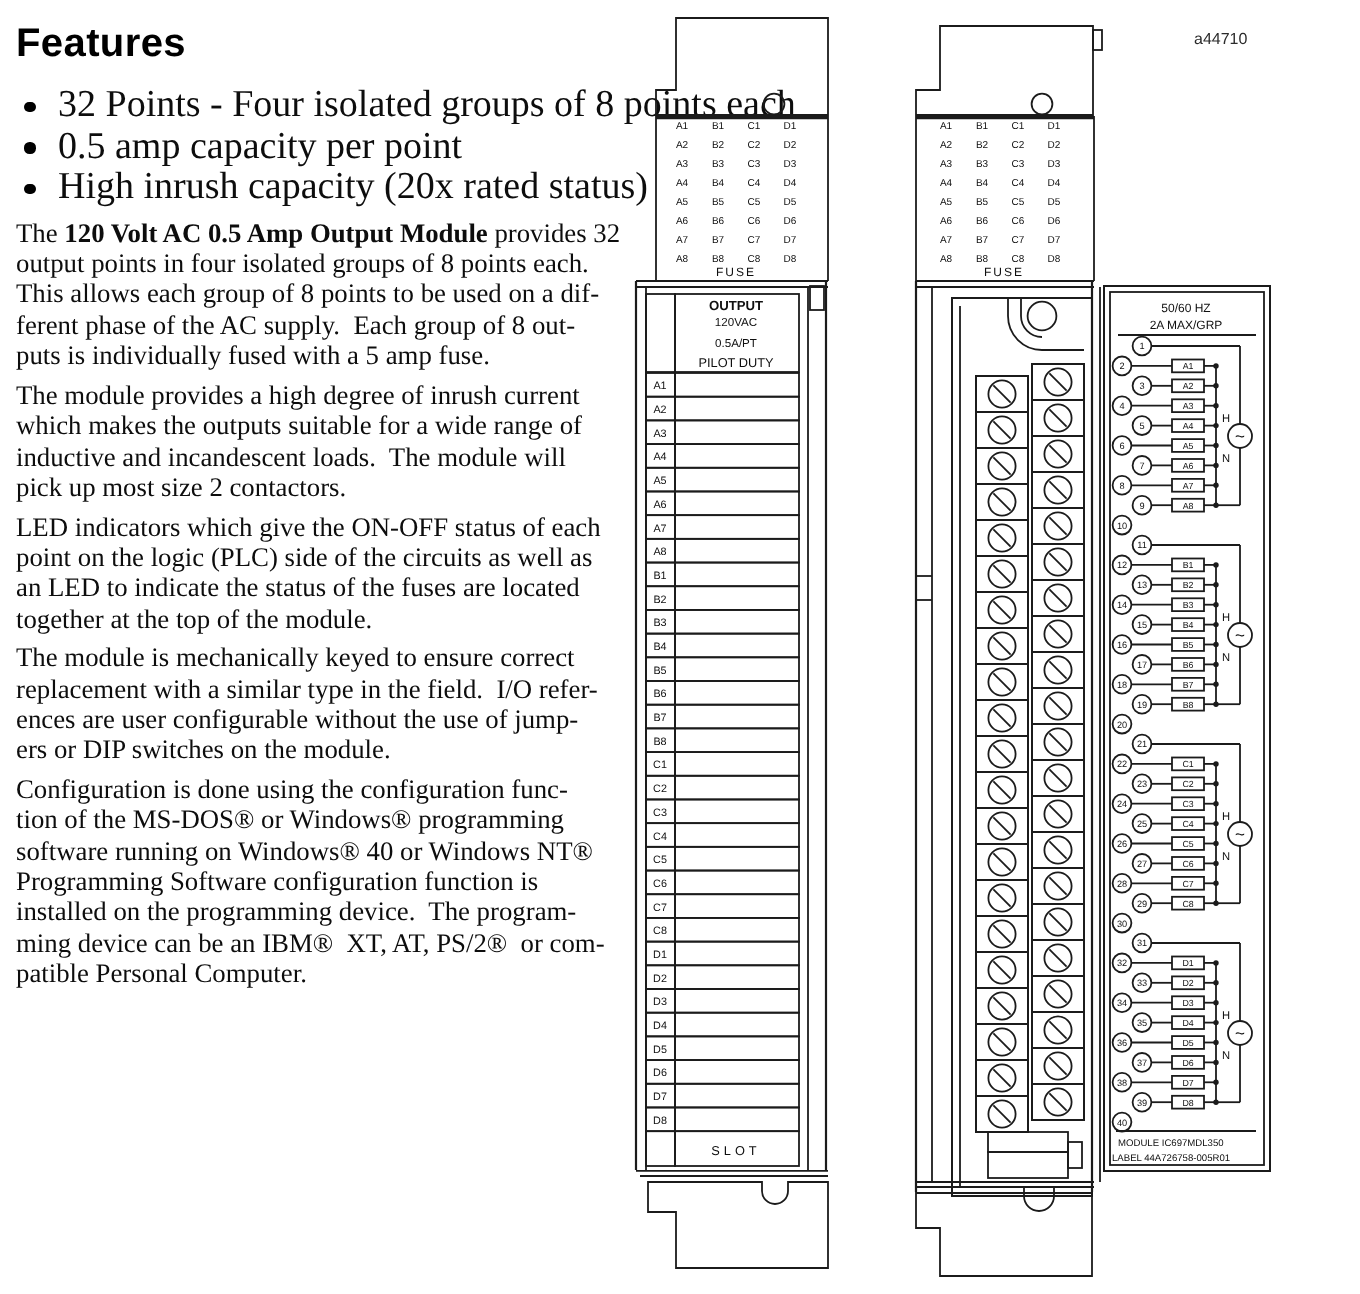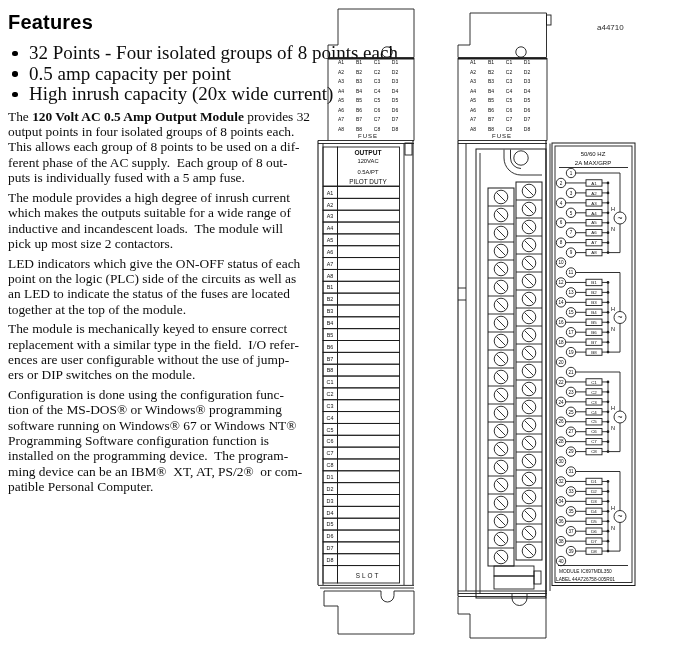--- a/index.html
+++ b/index.html
@@ -1,19 +1,19 @@
 <!DOCTYPE html>
 <html><head>
 <meta charset="utf-8">
 <style>
   html,body{margin:0;padding:0;}
   body{width:680px;height:647px;background:#fff;position:relative;
        font-family:"Liberation Serif",serif;}
   .page{position:absolute;inset:0;overflow:hidden;background:#fff;}
-  .figid{position:absolute;left:597px;top:23px;font:8px "Liberation Sans",sans-serif;color:#2b2b2b;}
+  .figid{position:absolute;left:597px;top:15px;font:8px "Liberation Sans",sans-serif;color:#2b2b2b;}
   .features{position:absolute;left:8px;top:11px;width:318px;color:#0d0d0d;}
   h1.features-h{margin:0;font-weight:bold;font-size:20px;line-height:23px;
        font-family:"Liberation Sans",sans-serif;color:#000;letter-spacing:.2px;}
   ul.bullets{list-style:none;margin:9px 0 0 0;padding:0;}
   ul.bullets li{position:relative;padding-left:21px;font-size:19px;line-height:20.7px;white-space:pre;}
   .bdot{position:absolute;left:4px;top:7.5px;width:5.5px;height:5.5px;border-radius:50%;background:#000;}
   .tline{white-space:pre;font-size:13.4px;line-height:15.35px;}
   .para{margin-top:4.4px;}
   #intro-para{margin-top:3.6px;}
   #intro-para b{font-weight:bold;}
@@ -28,21 +28,21 @@
 
 <div class="page">
 
   <div class="figid">a44710</div>
 
   <div class="features">
     <h1 class="features-h">Features</h1>
     <ul class="bullets">
       <li><span class="bdot"></span><span>32 Points - Four isolated groups of 8 points each</span></li>
       <li><span class="bdot"></span><span>0.5 amp capacity per point</span></li>
-      <li><span class="bdot"></span><span>High inrush capacity (20x wide current)</span></li>
+      <li><span class="bdot"></span><span>High inrush capacity (20x rated status)</span></li>
     </ul>
     <div class="para" id="intro-para">
       <div class="tline"><span>The </span><b>120 Volt AC 0.5 Amp Output Module</b><span> provides 32</span></div>
     <div class="tline">output points in four isolated groups of 8 points each.</div>
         <div class="tline">This allows each group of 8 points to be used on a dif-</div>
         <div class="tline">ferent phase of the AC supply.  Each group of 8 out-</div>
         <div class="tline">puts is individually fused with a 5 amp fuse.</div>
       </div>
     <div id="paragraphs">
         <div class="para">
@@ -59,21 +59,21 @@
         </div>
         <div class="para">
           <div class="tline">The module is mechanically keyed to ensure correct</div>
           <div class="tline">replacement with a similar type in the field.  I/O refer-</div>
           <div class="tline">ences are user configurable without the use of jump-</div>
           <div class="tline">ers or DIP switches on the module.</div>
         </div>
         <div class="para">
           <div class="tline">Configuration is done using the configuration func-</div>
           <div class="tline">tion of the MS-DOS® or Windows® programming</div>
-          <div class="tline">software running on Windows® 67 or Windows NT®</div>
+          <div class="tline">software running on Windows® 40 or Windows NT®</div>
           <div class="tline">Programming Software configuration function is</div>
           <div class="tline">installed on the programming device.  The program-</div>
           <div class="tline">ming device can be an IBM®  XT, AT, PS/2®  or com-</div>
           <div class="tline">patible Personal Computer.</div>
         </div>
       </div>
   </div>
 
   <svg id="diagram" viewBox="0 0 680 647" width="680" height="647">
       <g>

